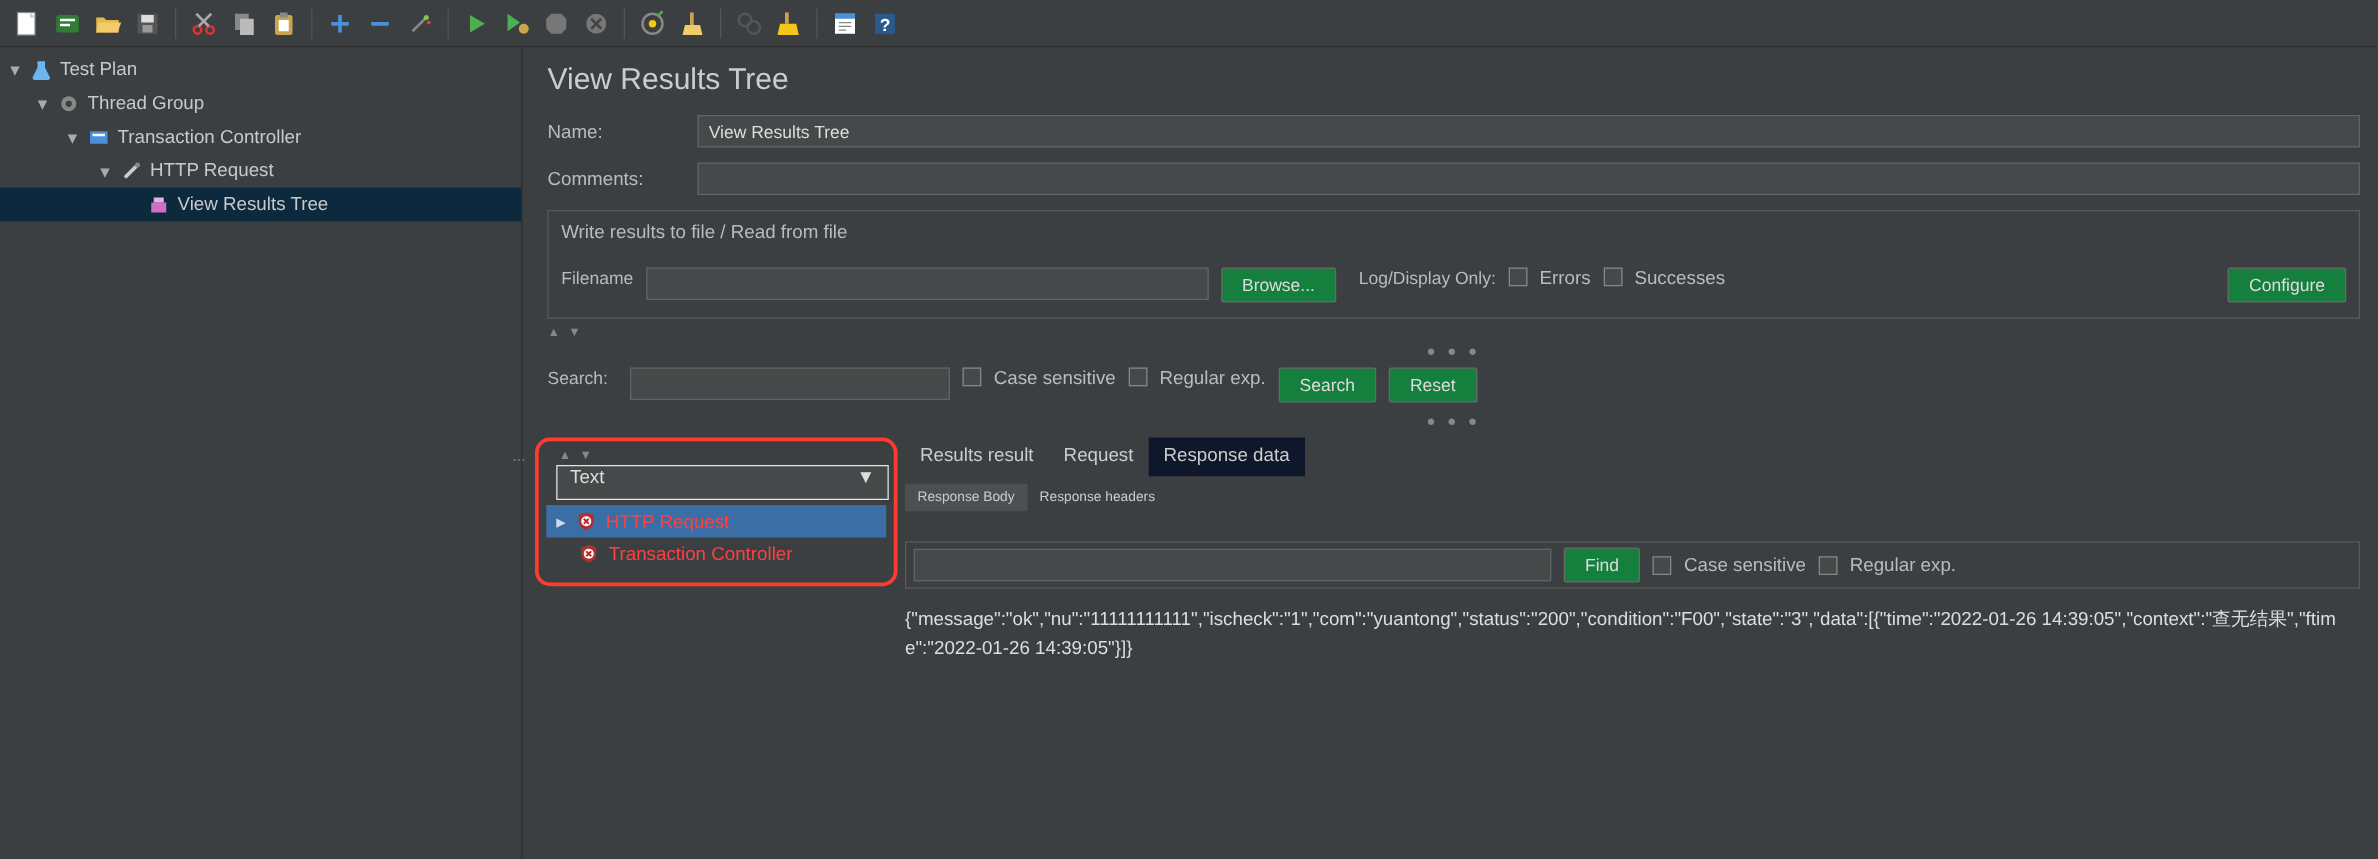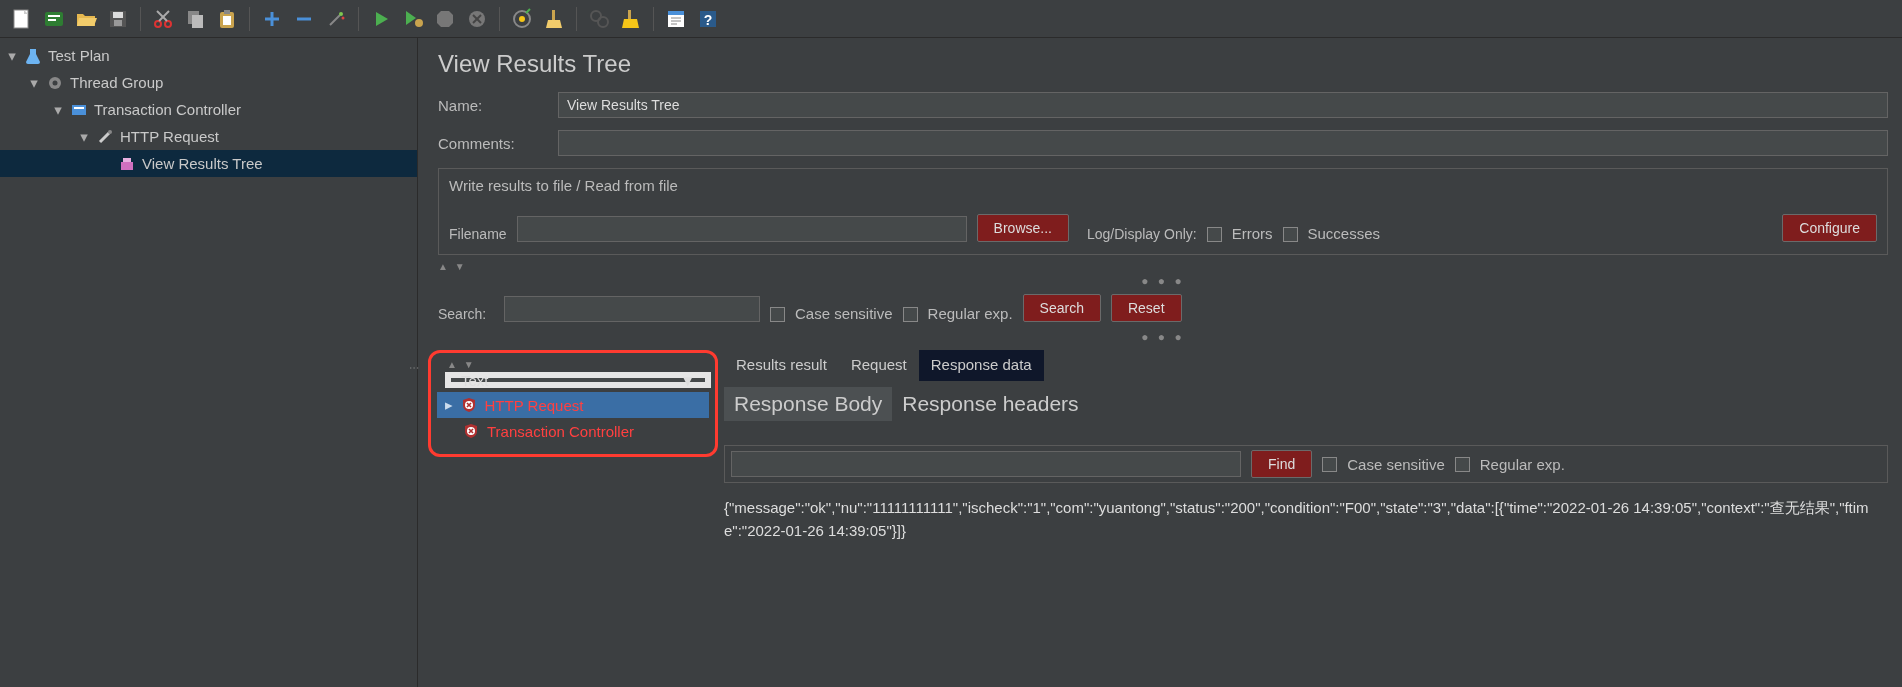--- a/index.html
+++ b/index.html
@@ -24,43 +24,43 @@
   .indent4 { padding-left:118px; }
 
   
   .right-pane { flex:1; background:#3c3f41; padding:12px 14px 0 20px; overflow:hidden;}
   .panel-title { font-size:24px; color:#cccccc; margin-bottom:14px; font-weight:400;}
   .form-row { display:flex; align-items:center; margin-bottom:12px; gap:28px;}
   .form-label { width:92px; color:#bbbbbb; font-size:15px;}
   .form-input { flex:1; background:#45494a; border:1px solid #646464; height:26px; color:#ddd; padding:0 8px; font-size:14px;}
   .fieldset { border:1px solid #5a5a5a; padding:8px 10px 12px 10px; margin-bottom:6px;}
   .fieldset-title { color:#bbb; font-size:15px; margin-bottom:20px; }
-  .inline { display:flex; align-items:flex-end; gap:10px; flex-wrap:nowrap;}
-  .btn { background:#7f1d1d; border:1px solid #6a6a6a; color:#ddd; height:28px; padding:0 16px; font-size:14px; display:flex; align-items:center; border-radius:2px;}
+  .inline { display:flex; align-items:flex-start; gap:10px; flex-wrap:nowrap;}
+  .btn { background:#15803d; border:1px solid #6a6a6a; color:#ddd; height:28px; padding:0 16px; font-size:14px; display:flex; align-items:center; border-radius:2px;}
   .chk { width:15px; height:15px; border:1px solid #888; background:#45494a; display:inline-block;}
   .chk-lbl { color:#bbb; font-size:15px;}
 
   .tiny-arrows{ color:#888; font-size:10px; letter-spacing:2px;}
   .dot-sep { text-align:center; color:#888; letter-spacing:3px; font-size:12px; margin:2px 0 6px 0;}
 
   .lower { display:flex; gap:6px;}
   .results-col { width:280px;}
-  .select-box { width:266px; background:#45494a; border:6px solid #e5e5e5; height:16px; display:flex; align-items:center; justify-content:space-between; padding:0 10px; color:#ddd; font-size:15px;}
+  .select-box { width:266px; background:#45494a; border:1px solid #e5e5e5; height:28px; display:flex; justify-content:space-between; padding:0 10px; color:#ddd; font-size:15px;}
   .result-list { border:0; margin-top:4px;}
   .result-item { height:26px; display:flex; align-items:center; gap:8px; padding-left:8px; font-size:15px;}
   .result-item.sel { background:#3a6ea5; }
   .result-item .err-txt { color:#ff4040;}
   .redbox { border:3px solid #ff3b30; border-radius:12px; padding:6px 6px 10px 6px; position:relative; margin-left:-10px;}
 
   .detail-col { flex:1; }
   .tabs { display:flex; gap:0; }
   .tab { padding:6px 12px; color:#ccc; font-size:15px; border-bottom:2px solid transparent; background:transparent;}
   .tab.active { background:#0f172a; }
   .subtabs { display:flex; margin-top:6px;}
-  .subtab { padding:5px 10px; font-size:21px; color:#ccc;}
+  .subtab { padding:5px 10px; font-size:11px; color:#ccc;}
   .subtab.active { background:#4c5052;}
   .findrow { display:flex; align-items:center; gap:10px; margin-top:24px; border:1px solid #5a5a5a; padding:4px 6px;}
   .find-input{ flex:0 0 510px; background:#45494a; border:1px solid #646464; height:26px;}
   .body-text { margin-top:14px; color:#dddddd; font-size:15px; line-height:1.5; word-break:break-all; padding-right:10px;}
 
   .grip { position:absolute; right:-3px; top:50%; color:#888; font-size:10px; writing-mode:vertical-rl;}
 </style>
 </head>
 <body>
 

